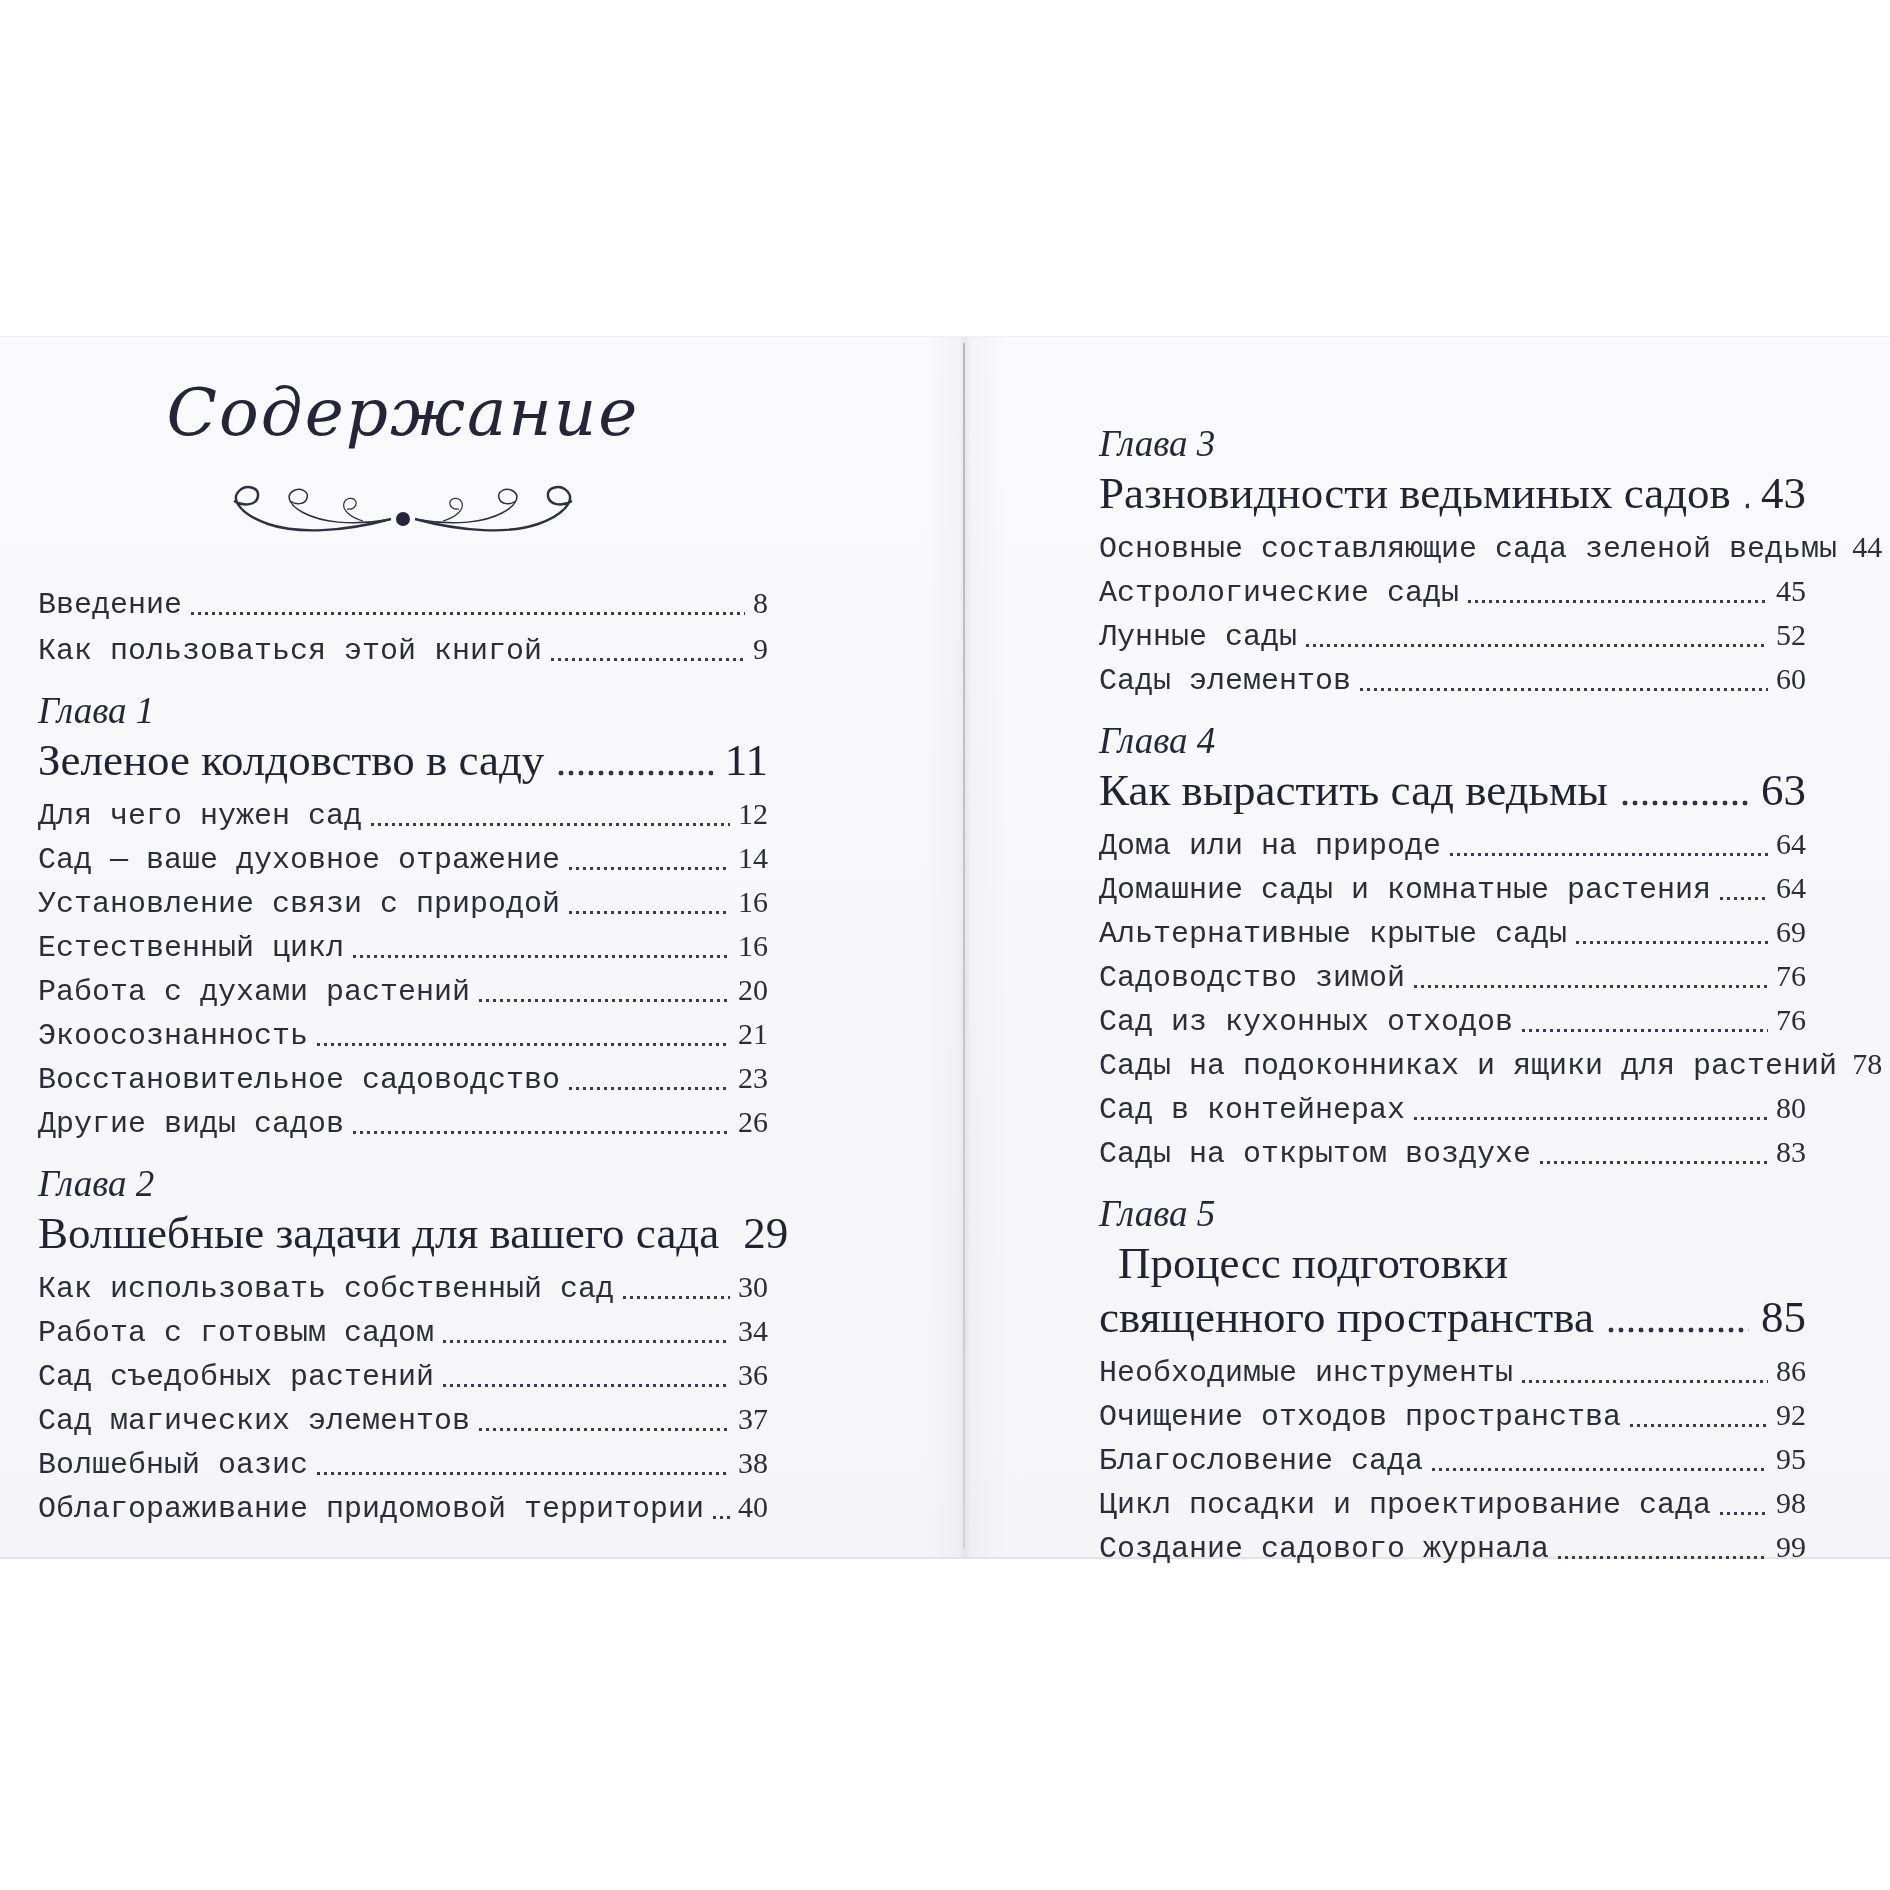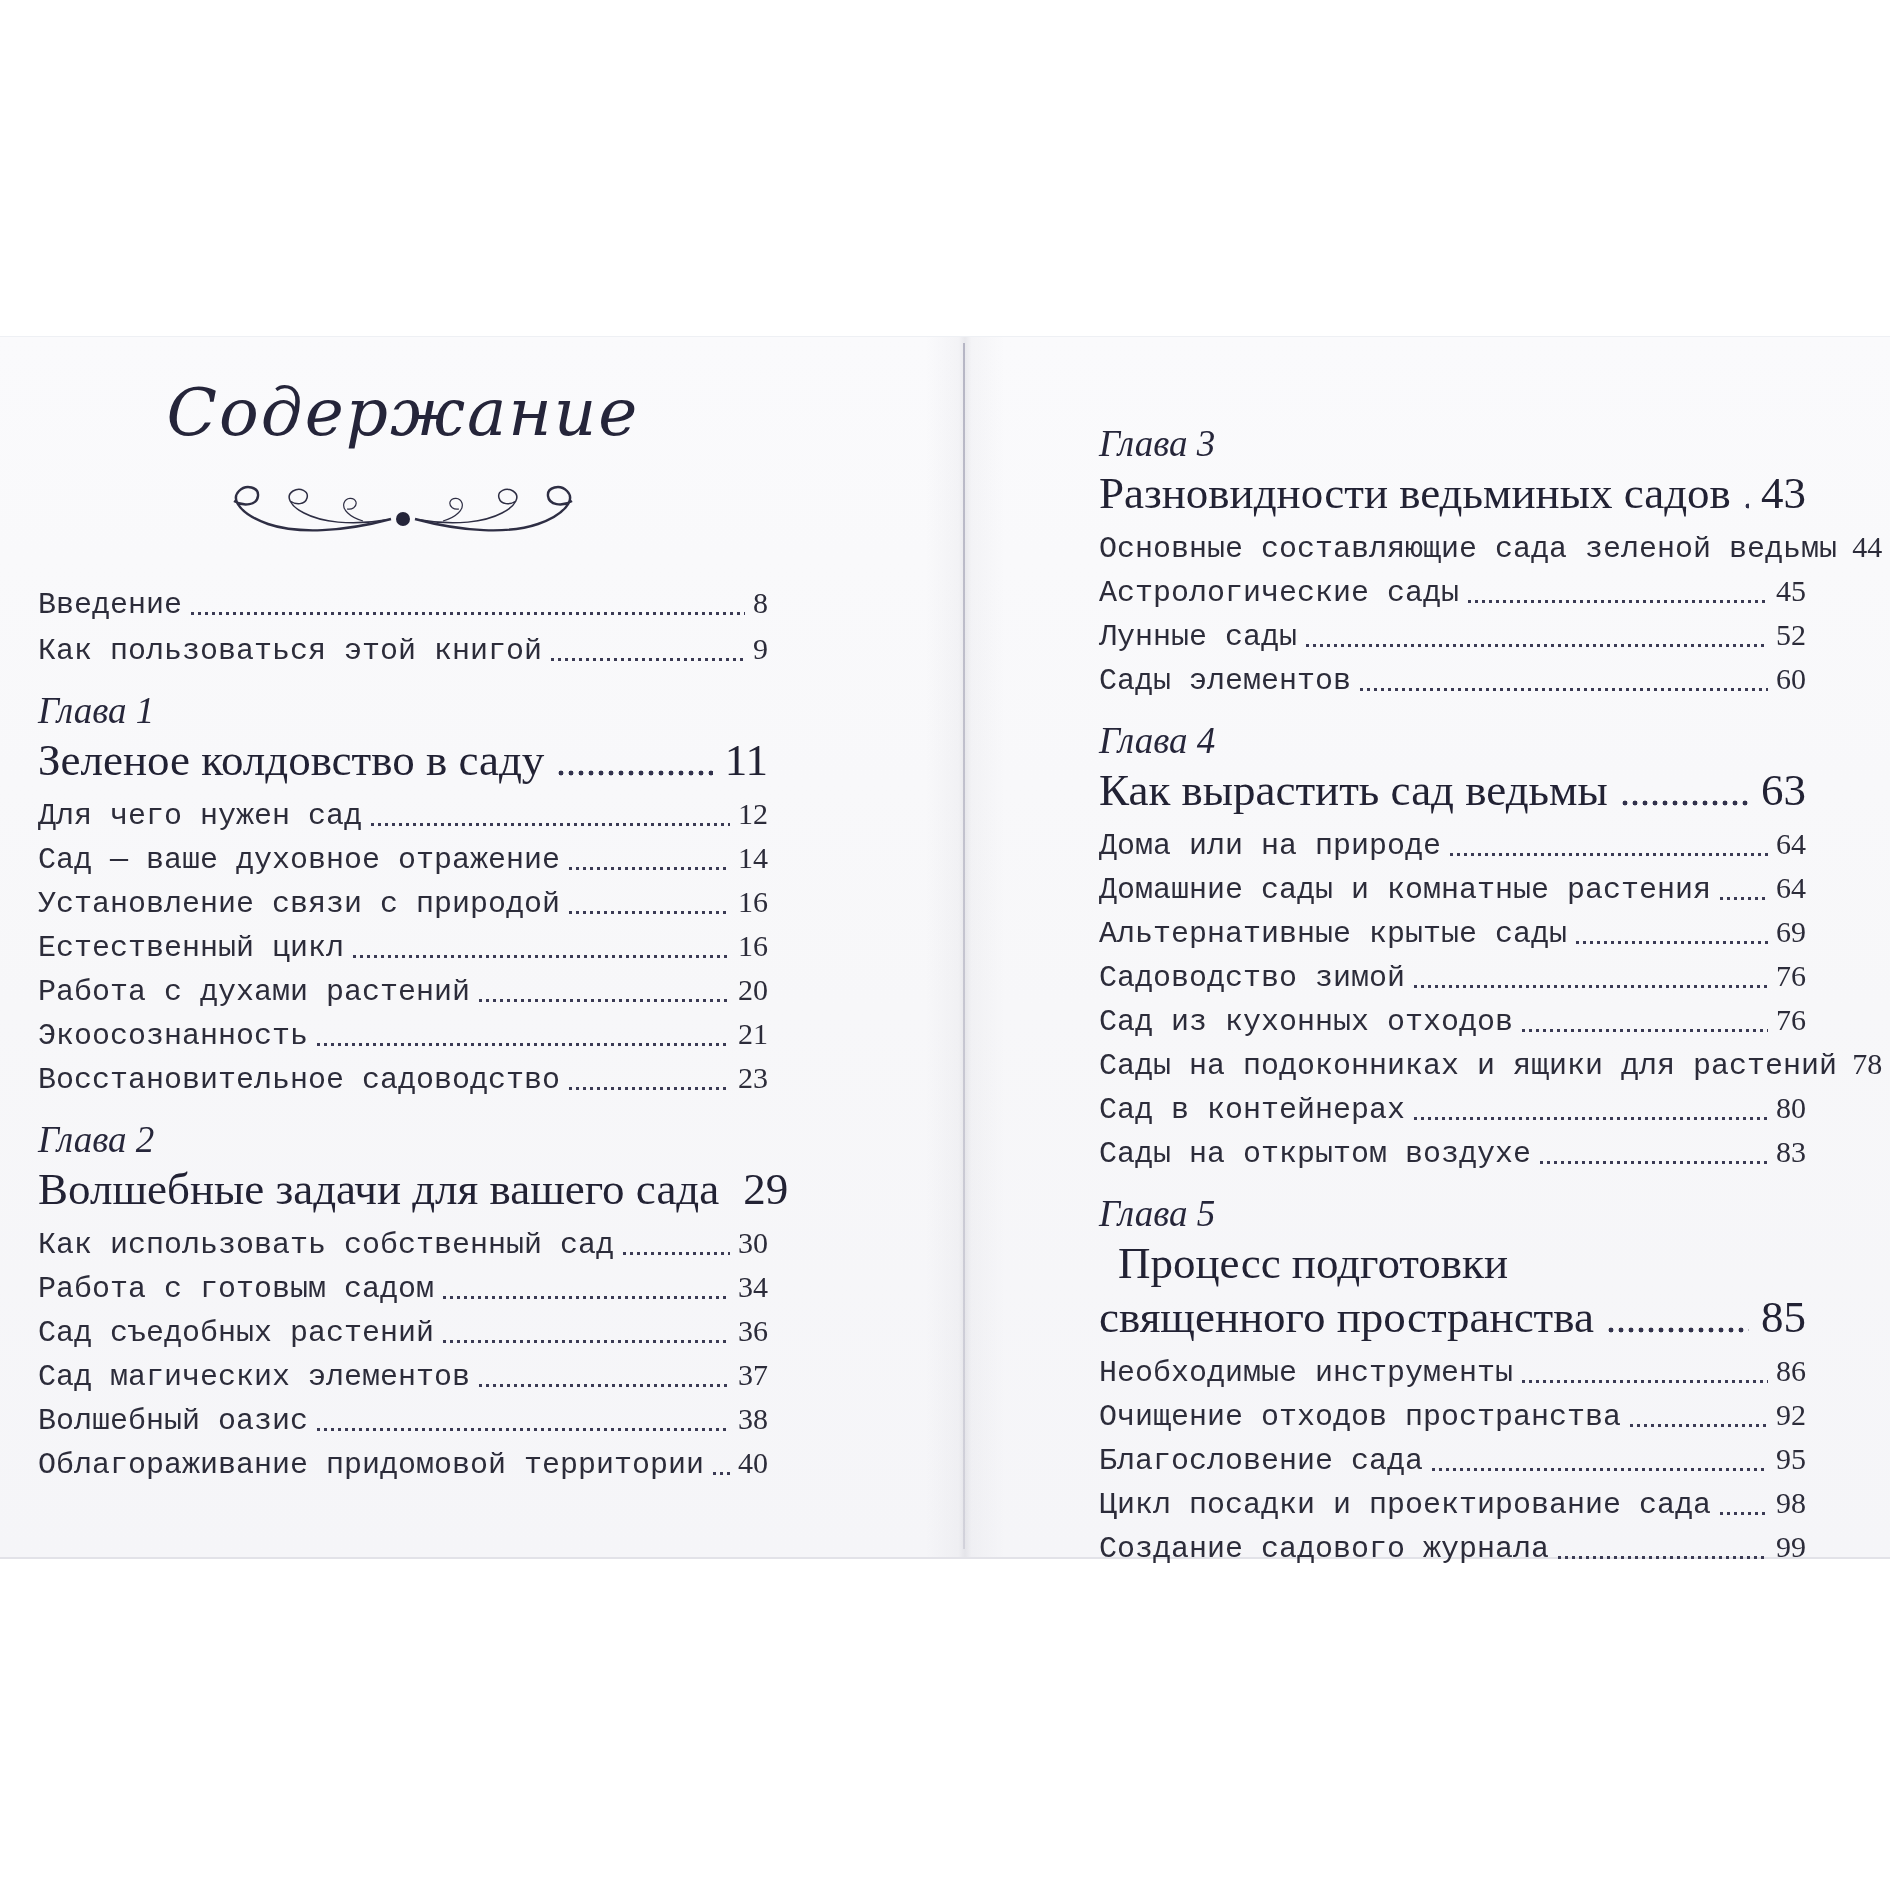--- a/index.html
+++ b/index.html
@@ -166,20 +166,25 @@
               <div class="row">
                 <span class="lbl">Экоосознанность</span>
                 <span class="dots"></span>
                 <span class="pg">21</span>
               </div>
               <div class="row">
                 <span class="lbl">Восстановительное садоводство</span>
                 <span class="dots"></span>
                 <span class="pg">23</span>
               </div>
+              <div class="row">
+                <span class="lbl">Другие виды садов</span>
+                <span class="dots"></span>
+                <span class="pg">26</span>
+              </div>
             </div>
           </div>
           <div class="chapter">
             <div class="kicker">Глава 2</div>
             <div class="ch-line">
               <span class="lbl">Волшебные задачи для вашего сада</span>
               <span class="dots-lg"></span>
               <span class="ch-pg">29</span>
             </div>
             <div class="items">

